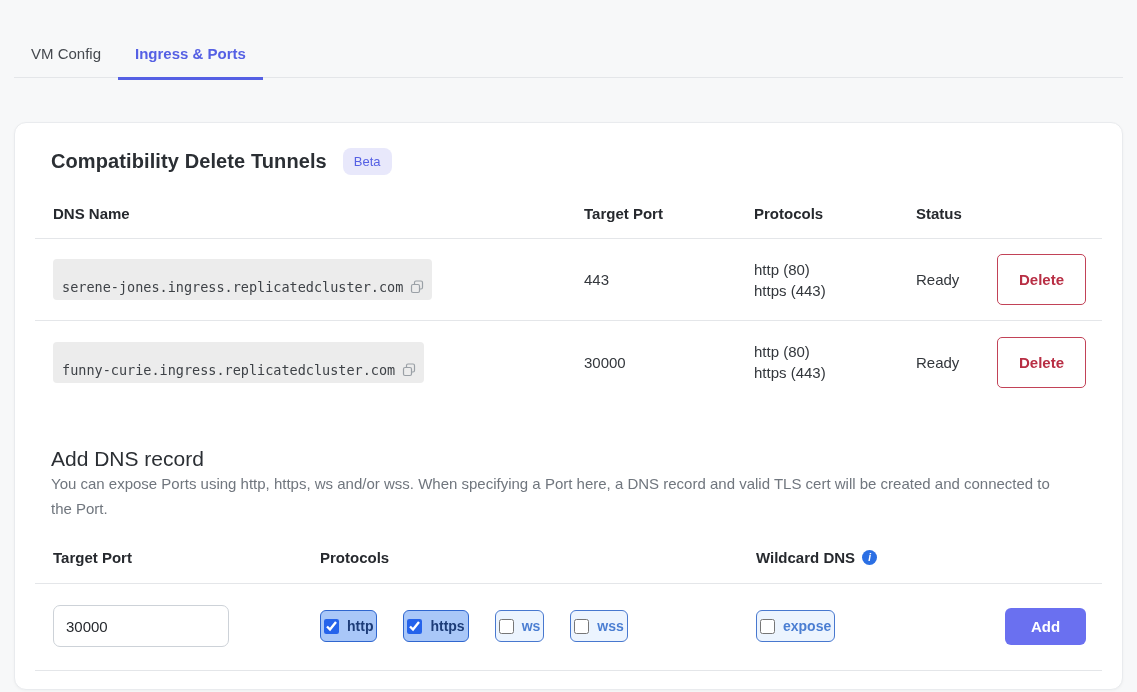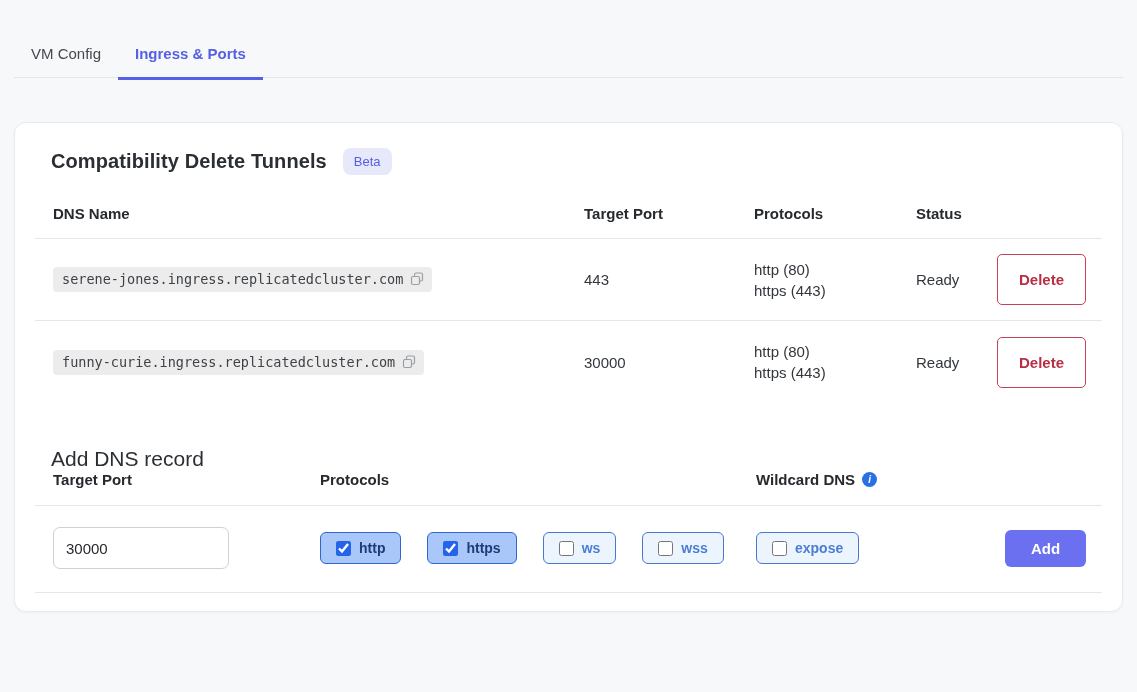--- a/index.html
+++ b/index.html
@@ -57,21 +57,21 @@
   .thead .th { font-size: 15px; font-weight: 700; color: #26292e; }
   .trow { height: 82px; }
   .trow.bordered { border-bottom: 1px solid #e4e6e9; }
 
   .dns-pill {
     display: inline-flex;
     align-items: center;
     gap: 7px;
     background: #ececec;
     border-radius: 4px;
-    padding: 4px 8px 5px 9px;
+    padding: 20px 8px 5px 9px;
     font-family: "DejaVu Sans Mono", "Liberation Mono", monospace;
     font-size: 13.5px;
     color: #3e4247;
     max-width: 100%;
   }
   .copy-icon { display: inline-flex; cursor: pointer; }
 
   .cell { font-size: 15px; color: #33373c; }
   .proto-cell { line-height: 21px; }
 
@@ -137,21 +137,21 @@
     color: #26292e;
     padding: 0 12px;
     outline: none;
   }
 
   .pills { display: flex; gap: 26px; }
   .pill {
     display: inline-flex;
     align-items: flex-end;
     gap: 8px;
-    padding: 7px 15px;
+    padding: 7px 3px;
     border-radius: 6px;
     border: 1px solid #4878cf;
     background: #ecf4fe;
     color: #4b7ed2;
     font-size: 14px;
     font-weight: 700;
     cursor: pointer;
   }
   .pill.on {
     background: #a9c7f8;
@@ -242,20 +242,21 @@
       <div>http (80)</div>
       <div>https (443)</div>
     </div>
     <div class="cell">Ready</div>
     <div>
       <button class="delete-btn">Delete</button>
     </div>
   </div>
 
   <h2 class="adddns-title">Add DNS record</h2>
+  <p class="adddns-desc">You can expose Ports using http, https, ws and/or wss. When specifying a Port here, a DNS record and valid TLS cert will be created and connected to the Port.</p>
 
   <div class="fgrid flabels">
     <div class="flabel">Target Port</div>
     <div class="flabel">Protocols</div>
     <div class="flabel">
       <span>Wildcard DNS</span>
       <span class="info-icon">i</span>
     </div>
   </div>
 

